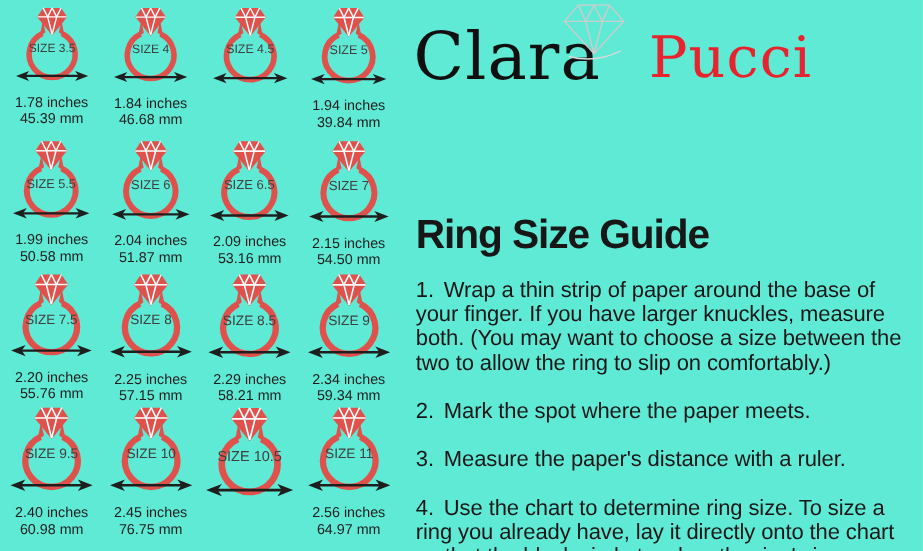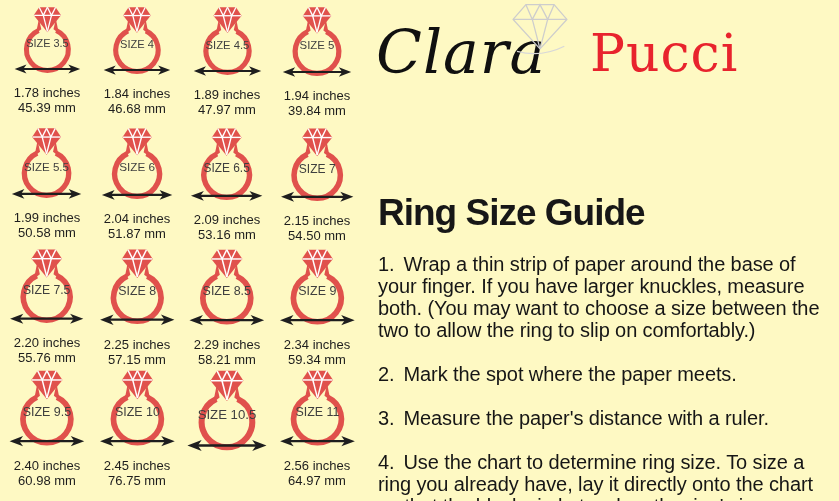--- a/index.html
+++ b/index.html
@@ -1,37 +1,37 @@
 <!DOCTYPE html>
 <html><head>
 <meta charset="utf-8">
 <style>
   html,body { margin:0; padding:0; background:#ffffff; }
   .stage {
-    position:relative; width:839px; height:501px; background:#fef9c3;
+    position:relative; width:839px; height:501px; background:#5eead4;
     font-family:"Liberation Sans", sans-serif; overflow:hidden;
   }
   
   .chart-grid {
     position:absolute; left:2px; top:4px; width:360px;
     display:grid; grid-template-columns:repeat(4,90px); grid-auto-rows:121px;
     justify-items:center;
   }
   .cell { display:flex; flex-direction:column; align-items:center; }
   .cell svg { display:block; }
   .meas { margin-top:8px; text-align:center; font-size:13px; line-height:15px; color:#1d1d1d; }
   .ring-svg .size-label {
     font-family:"Liberation Sans", sans-serif; font-size:12px; fill:#3f3f3f;
   }
   
   .right { position:absolute; left:372px; top:0; width:465px; height:501px; }
   .logo { position:relative; height:110px; }
   .logo-first {
     position:absolute; left:4px; top:22px;
-    font-family:"DejaVu Serif", cursive, serif; font-style:italic;
+    font-family:"DejaVu Serif", cursive, serif; 
     font-size:60px; line-height:1; color:#101010; letter-spacing:1px;
   }
   .logo-second {
     position:absolute; left:218px; top:27px;
     font-family:"DejaVu Serif", cursive, serif; 
     font-size:52px; line-height:1; color:#e8232d; letter-spacing:1px;
   }
   .logo-diamond { position:absolute; left:136px; top:0; }
   .guide-title {
     position:absolute; left:6px; top:192px; margin:0;
@@ -142,24 +142,20 @@
       </g>
 
       <text class="size-label" x="40" y="47.5" text-anchor="middle">SIZE 4.5</text>
 
       <g>
         <line x1="12" y1="71.5" x2="68" y2="71.5" stroke="#1e1e1e" stroke-width="2.2"></line>
         <polygon points="4,71.5 17,66.5 13.5,71.5 17,76.5" fill="#1e1e1e"></polygon>
         <polygon points="76,71.5 63,66.5 66.5,71.5 63,76.5" fill="#1e1e1e"></polygon>
       </g>
     </svg>
-    <div class="meas">
-      <div class="inches">1.89 inches</div>
-      <div class="mm">47.97 mm</div>
-    </div>
   </div>
 
   <div class="cell">
     <svg class="ring-svg" viewBox="0 0 80 80" width="76.0" height="76.0" aria-hidden="true">
 
       <path class="band" d="M49.72 29.15 A23 23 0 1 1 30.28 29.15" fill="none" stroke="#e0514c" stroke-width="5.5"></path>
       <g fill="#e0514c">
         <polygon points="27.5,32.2 30.7,16.2 33.3,27.8"></polygon>
         <polygon points="52.5,32.2 49.3,16.2 46.7,27.8"></polygon>
       </g>

